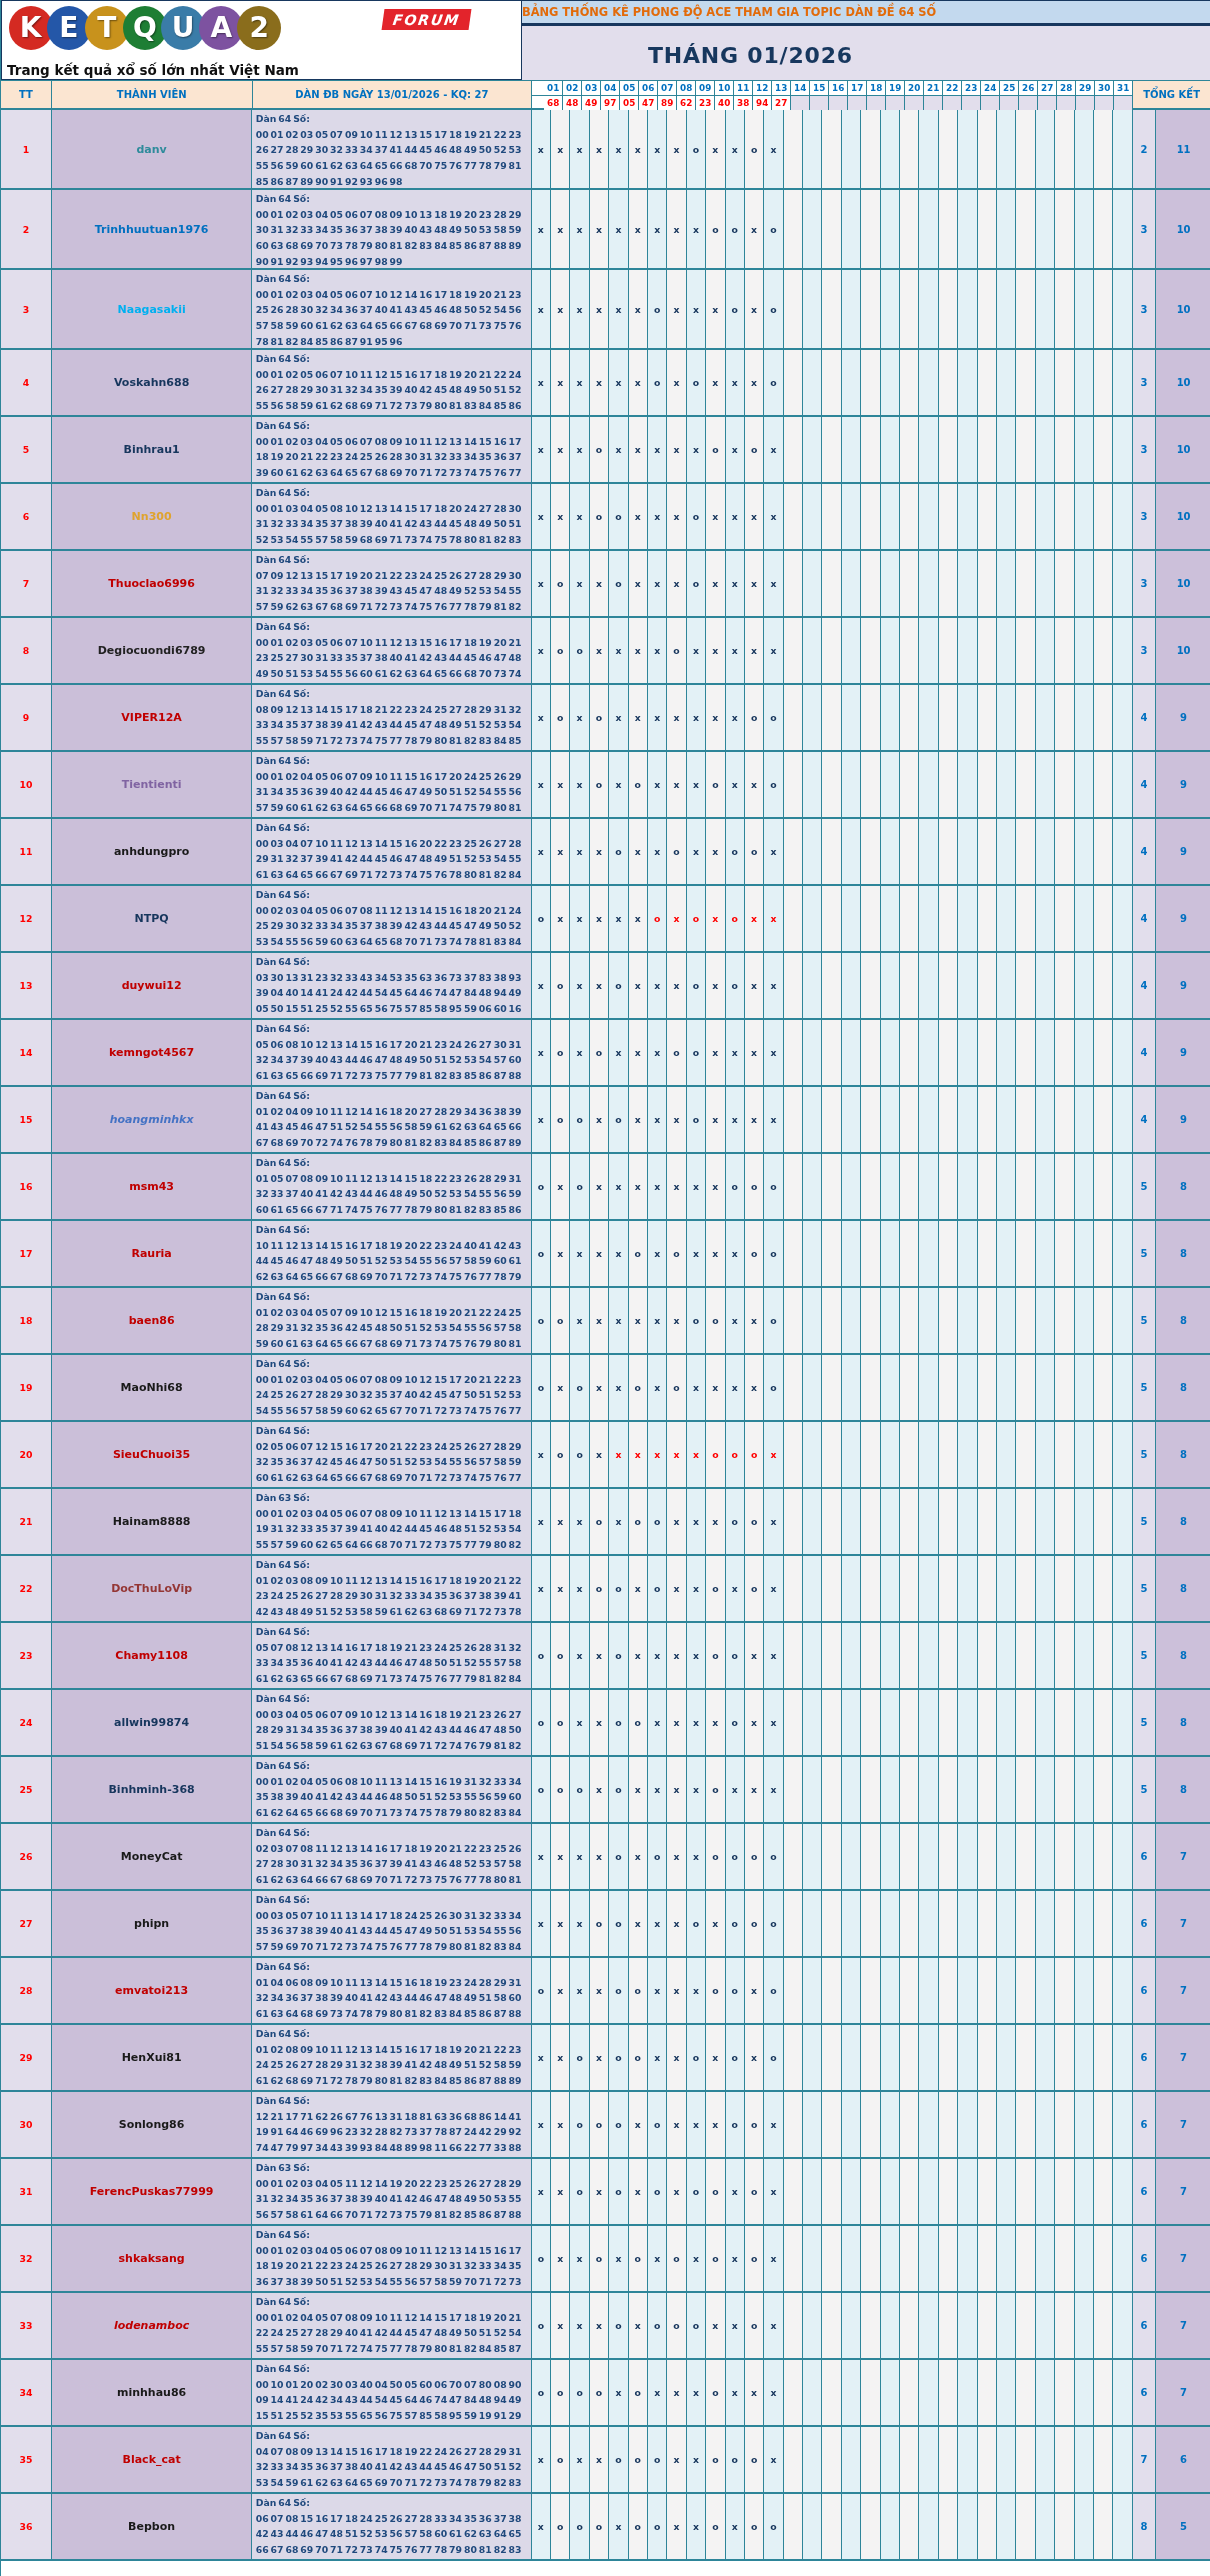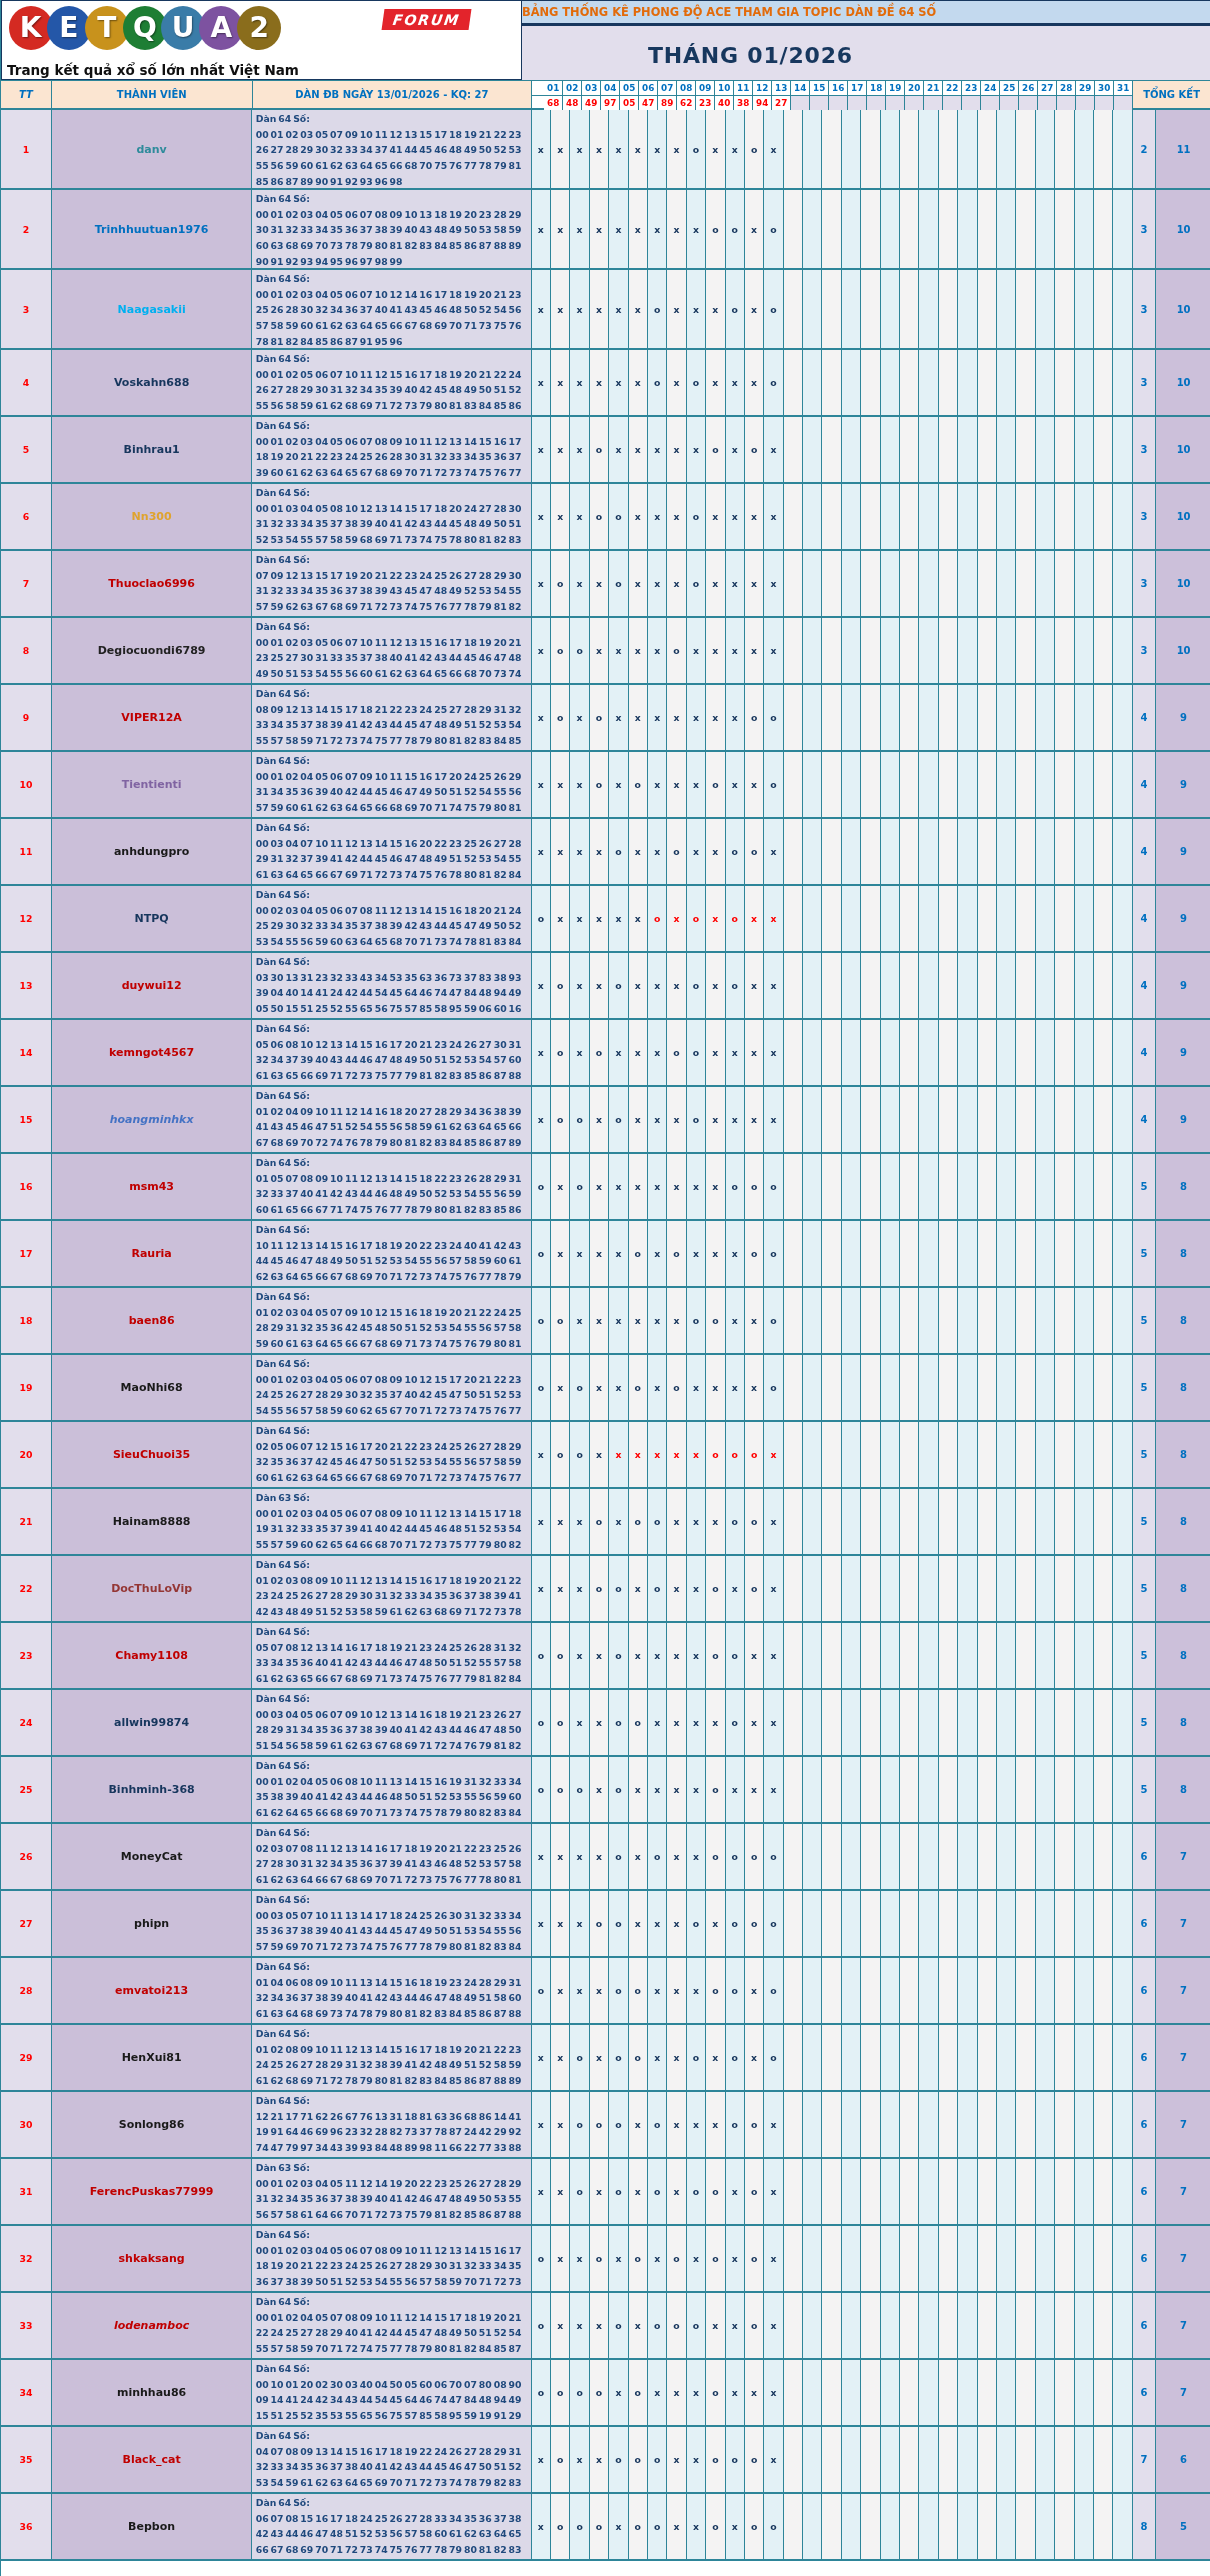--- a/index.html
+++ b/index.html
@@ -20,21 +20,21 @@
   #bannerbar{height:22px;background:#C3D9EE;border-bottom:3.4px solid #17375E;border-top:1.7px solid #17375E;
         display:flex;align-items:center;}
   #bannerbar .t{color:#E26B0A;font-weight:bold;font-size:11.4px;}
   #monthrow{height:58px;display:flex;align-items:center;}
   #monthrow .m{margin-left:126px;color:#17375E;font-weight:bold;font-size:22px;letter-spacing:0.8px;}
   
   #tbl{position:absolute;left:0;top:80px;width:1210px;}
   .hrow{display:flex;height:30px;border-top:1.7px solid #2E8599;border-bottom:2.5px solid #2E8599;box-sizing:border-box;}
   .hcell{box-sizing:border-box;border-right:0.8px solid #2E8599;display:flex;align-items:center;justify-content:center;
          background:#FBE5D1;color:#0070C0;font-weight:bold;font-size:10px;}
-  .c-tt{width:51px;font-style:italic;}  .c-member{width:201px;}  .c-dan{width:280px;}
+  .c-tt{width:51px;}  .c-member{width:201px;}  .c-dan{width:280px;}
   .c-days{width:601px;display:flex;flex-direction:column;}
   .c-tk{width:78px;}
   .dayrow{display:flex;height:15px;padding-left:12px;}
   .dayrow.kq{border-top:0.8px solid #2E8599;box-sizing:border-box;}
   .dcell{width:19.4px;box-sizing:border-box;border-right:0.8px solid #2E8599;text-align:center;
          font-weight:bold;font-size:8.8px;line-height:14.3px;background:#fff;color:#0070C0;}
   .dcell.kqv{color:#FF0000;}
   .dcell.kqe{background:#E2DEEC;}
   
   .brow{display:flex;border-bottom:2.5px solid #2E8599;box-sizing:border-box;}

